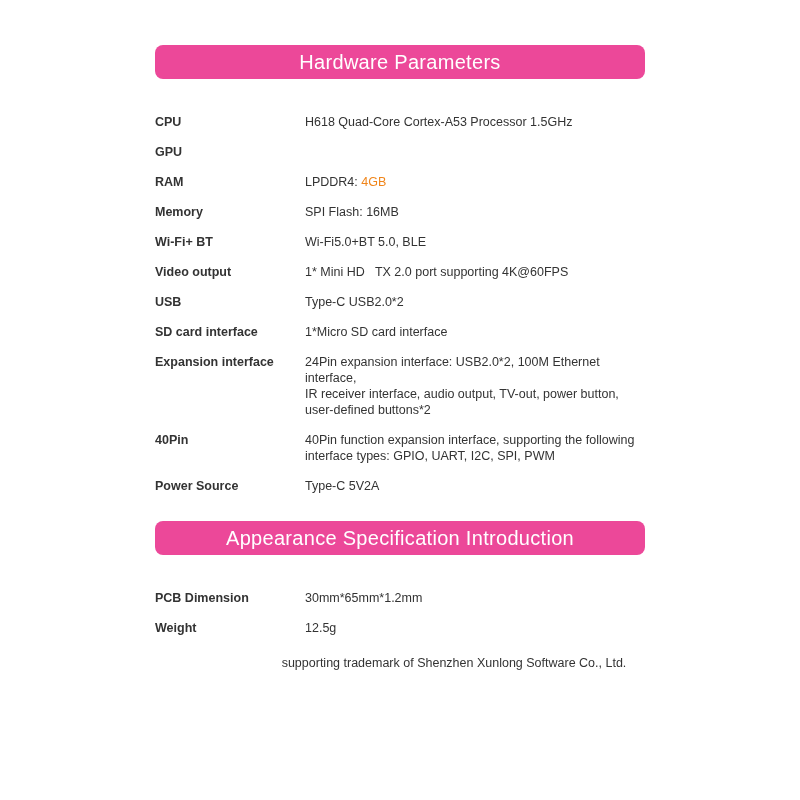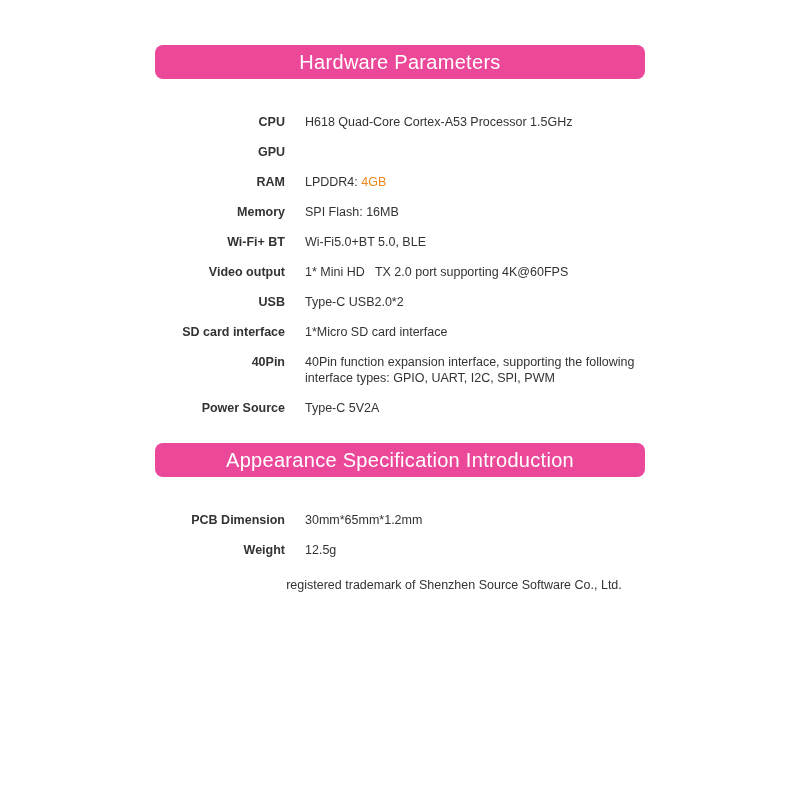--- a/index.html
+++ b/index.html
@@ -41,21 +41,21 @@
   .spec-table.second {
   }
   .spec-row {
     display: flex;
     align-items: flex-start;
     padding: 7px 0;
   }
   .spec-label {
     width: 130px;
     flex-shrink: 0;
-    text-align: right;
+    text-align: left;
     font-weight: bold;
     font-size: 12.5px;
     line-height: 16px;
     color: #333333;
   }
   .spec-value {
     margin-left: 20px;
     font-size: 12.5px;
     line-height: 16px;
     color: #333333;
@@ -118,20 +118,26 @@
       <div class="spec-row">
         <div class="spec-label">USB</div>
         <div class="spec-value">Type-C USB2.0*2</div>
       </div>
 
       <div class="spec-row">
         <div class="spec-label">SD card interface</div>
         <div class="spec-value">1*Micro SD card interface</div>
       </div>
 
+      <div class="spec-row">
+        <div class="spec-label">Expansion interface</div>
+        <div class="spec-value">24Pin expansion interface: USB2.0*2, 100M Ethernet interface,
+IR receiver interface, audio output, TV-out, power button,
+user-defined buttons*2</div>
+      </div>
 
       <div class="spec-row">
         <div class="spec-label">40Pin</div>
         <div class="spec-value">40Pin function expansion interface, supporting the following
 interface types: GPIO, UART, I2C, SPI, PWM</div>
       </div>
 
       <div class="spec-row">
         <div class="spec-label">Power Source</div>
         <div class="spec-value">Type-C 5V2A</div>
@@ -151,16 +157,16 @@
         <div class="spec-value">30mm*65mm*1.2mm</div>
       </div>
 
       <div class="spec-row">
         <div class="spec-label">Weight</div>
         <div class="spec-value">12.5g</div>
       </div>
 
     </div>
 
-    <div class="footer">registered trademark of Shenzhen Source Software Co., Ltd.</div>
+    <div class="footer">supporting trademark of Shenzhen Xunlong Software Co., Ltd.</div>
 
   </div>
 </div>
 
 </body></html>

